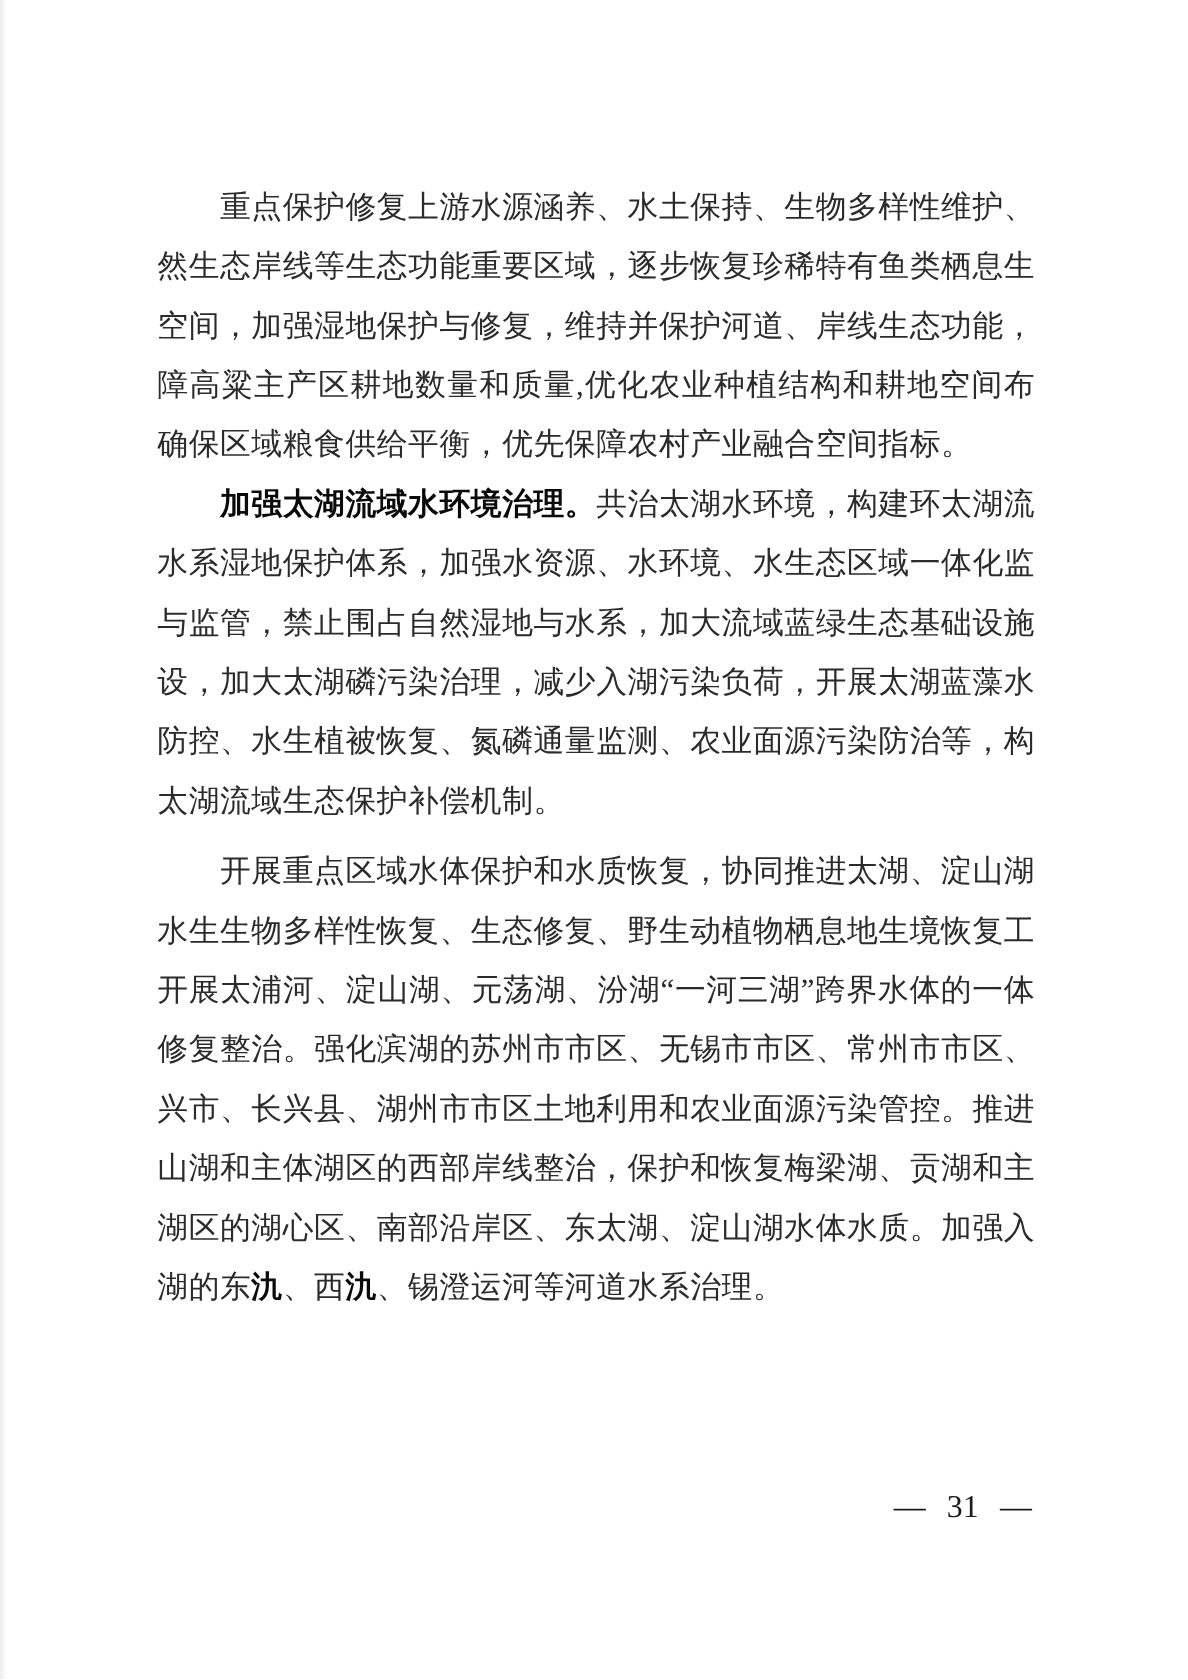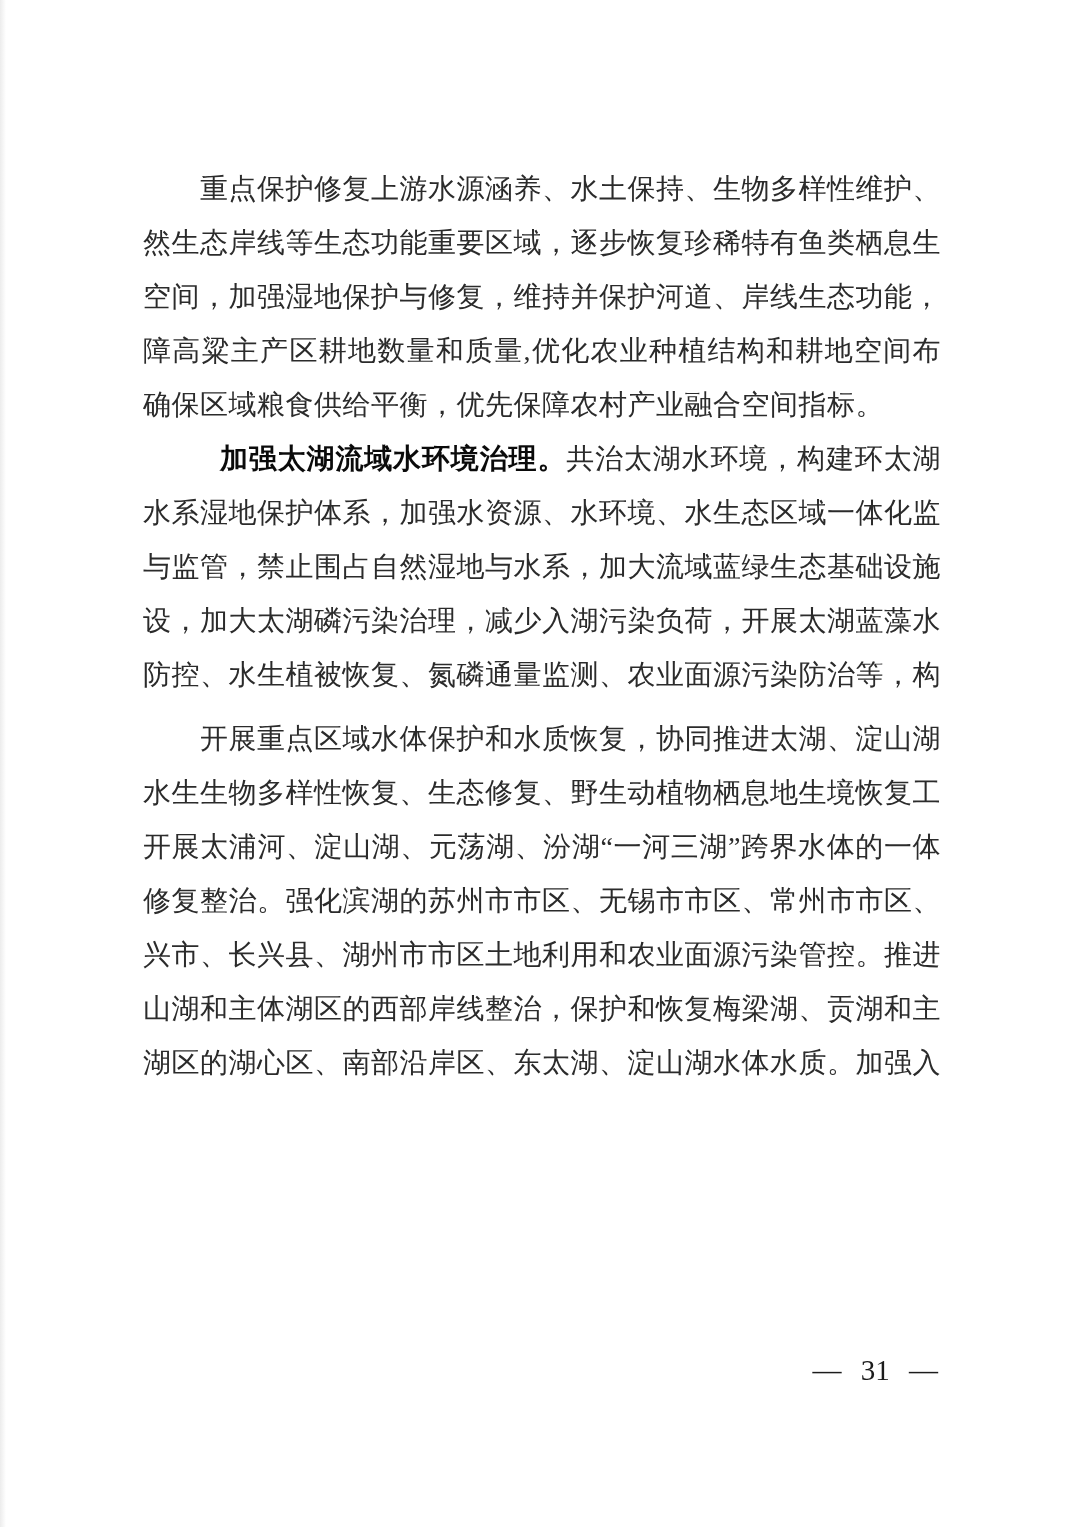--- a/index.html
+++ b/index.html
@@ -42,21 +42,20 @@
   }
   .line.indent { text-indent: 57px; }
   .line.last {
     text-align: center;
     text-align-last: left;
   }
   .seg { font-weight: normal; }
   .seg.bold {
     font-weight: 700;
     color: #0a0a0a;
-    margin-left: 20px;
   }
   .page-number {
     position: absolute;
     top: 1350px;
     right: 142px;
     font-size: 29px;
     line-height: 40px;
     color: #1c1c1c;
     word-spacing: 12px;
     white-space: nowrap;
@@ -74,25 +73,27 @@
         <div class="line"><span class="seg">空间，加强湿地保护与修复，维持并保护河道、岸线生态功能，保</span></div>
         <div class="line"><span class="seg">障高粱主产区耕地数量和质量,优化农业种植结构和耕地空间布局,</span></div>
         <div class="line last"><span class="seg">确保区域粮食供给平衡，优先保障农村产业融合空间指标。</span></div>
       </div>
       <div class="paragraph">
         <div class="line indent"><span class="seg bold">加强太湖流域水环境治理。</span><span class="seg">共治太湖水环境，构建环太湖流域</span></div>
         <div class="line"><span class="seg">水系湿地保护体系，加强水资源、水环境、水生态区域一体化监测</span></div>
         <div class="line"><span class="seg">与监管，禁止围占自然湿地与水系，加大流域蓝绿生态基础设施建</span></div>
         <div class="line"><span class="seg">设，加大太湖磷污染治理，减少入湖污染负荷，开展太湖蓝藻水华</span></div>
         <div class="line"><span class="seg">防控、水生植被恢复、氮磷通量监测、农业面源污染防治等，构建</span></div>
+        <div class="line last"><span class="seg">太湖流域生态保护补偿机制。</span></div>
       </div>
       <div class="paragraph extra-space">
         <div class="line indent"><span class="seg">开展重点区域水体保护和水质恢复，协同推进太湖、淀山湖等</span></div>
         <div class="line"><span class="seg">水生生物多样性恢复、生态修复、野生动植物栖息地生境恢复工程,</span></div>
         <div class="line"><span class="seg">开展太浦河、淀山湖、元荡湖、汾湖“一河三湖”跨界水体的一体化</span></div>
         <div class="line"><span class="seg">修复整治。强化滨湖的苏州市市区、无锡市市区、常州市市区、宜</span></div>
         <div class="line"><span class="seg">兴市、长兴县、湖州市市区土地利用和农业面源污染管控。推进竺</span></div>
         <div class="line"><span class="seg">山湖和主体湖区的西部岸线整治，保护和恢复梅梁湖、贡湖和主体</span></div>
         <div class="line"><span class="seg">湖区的湖心区、南部沿岸区、东太湖、淀山湖水体水质。加强入太</span></div>
+        <div class="line last"><span class="seg">湖的东</span><span class="seg bold">氿</span><span class="seg">、西</span><span class="seg bold">氿</span><span class="seg">、锡澄运河等河道水系治理。</span></div>
       </div>
     </div>
   <div class="page-number">— 31 —</div>
 </div>
 
 </body></html>

